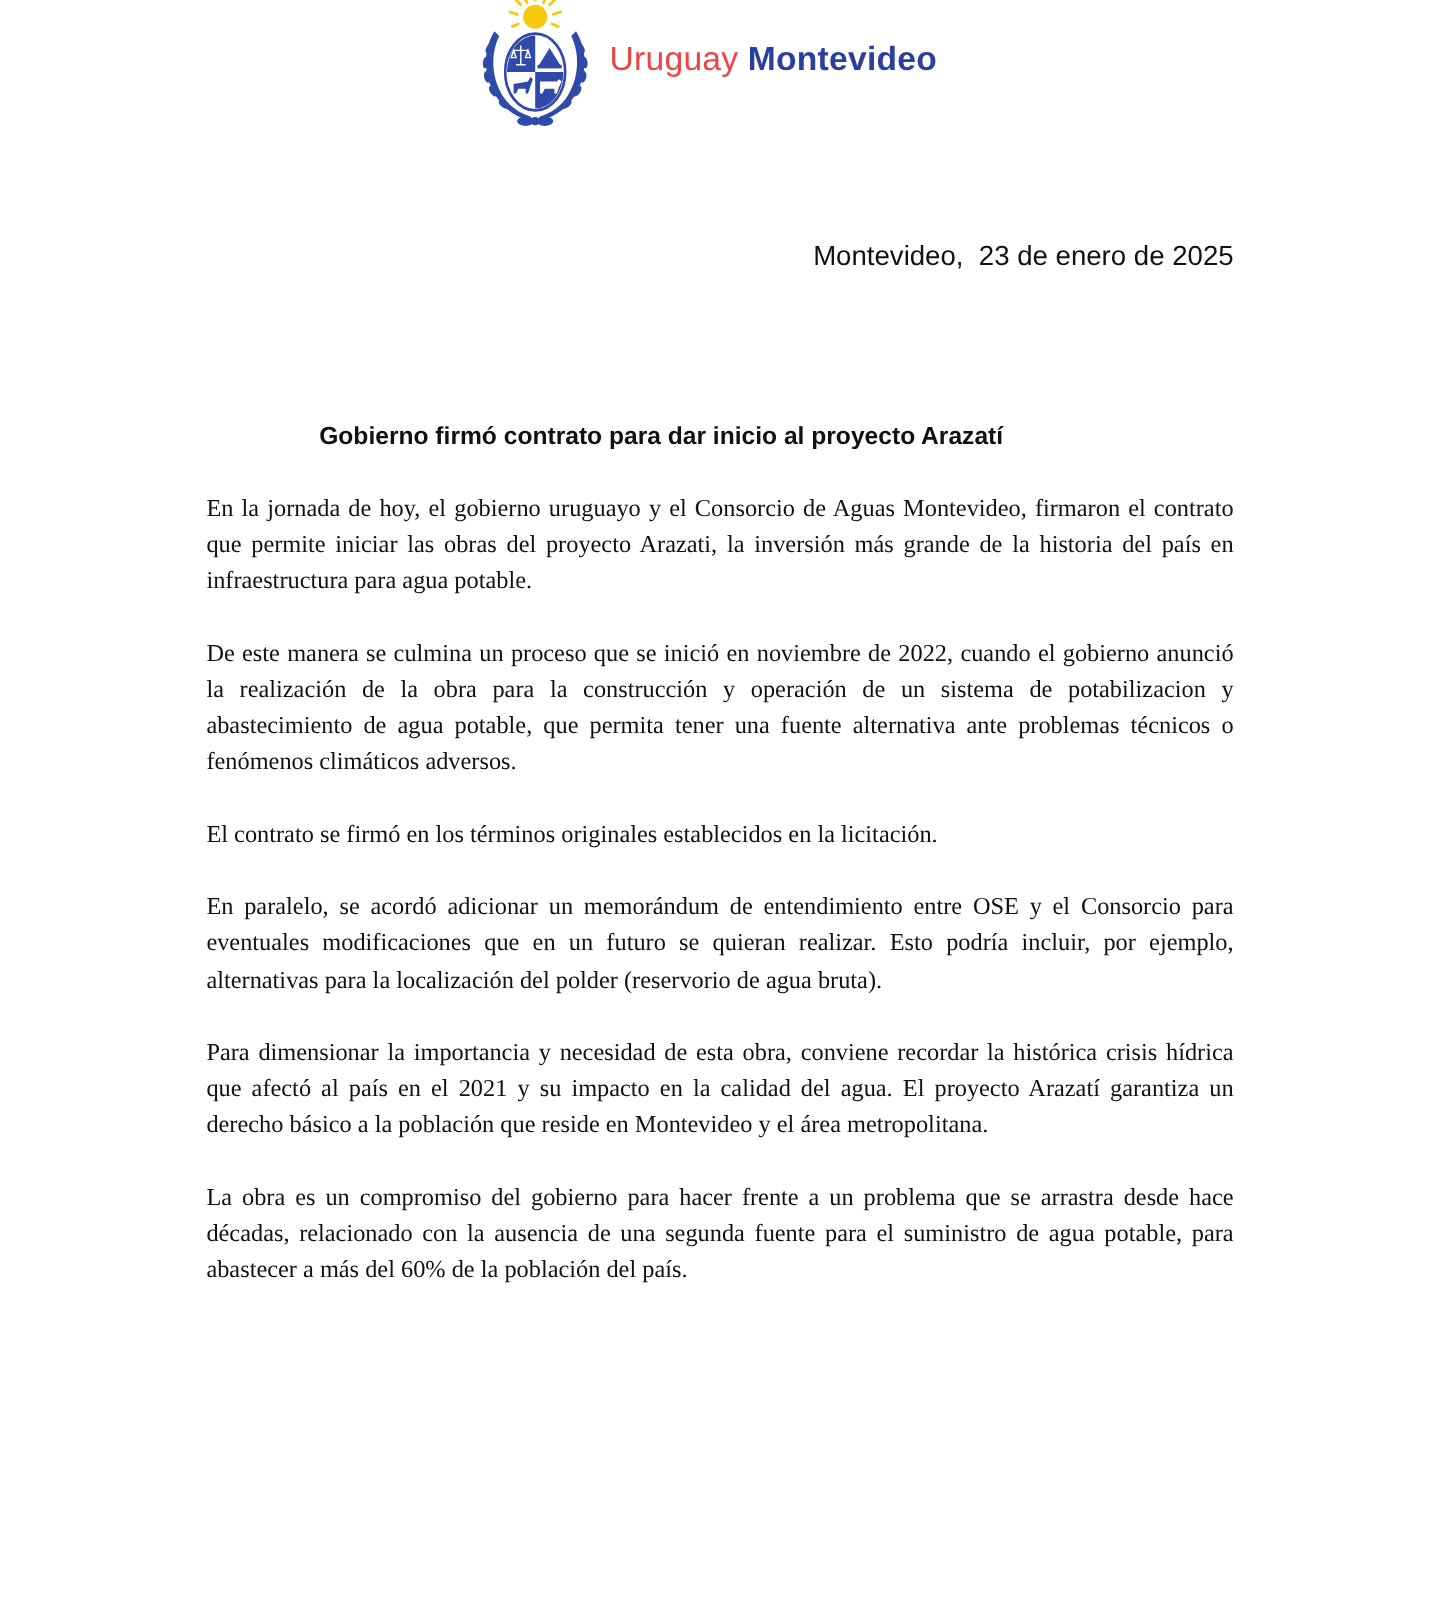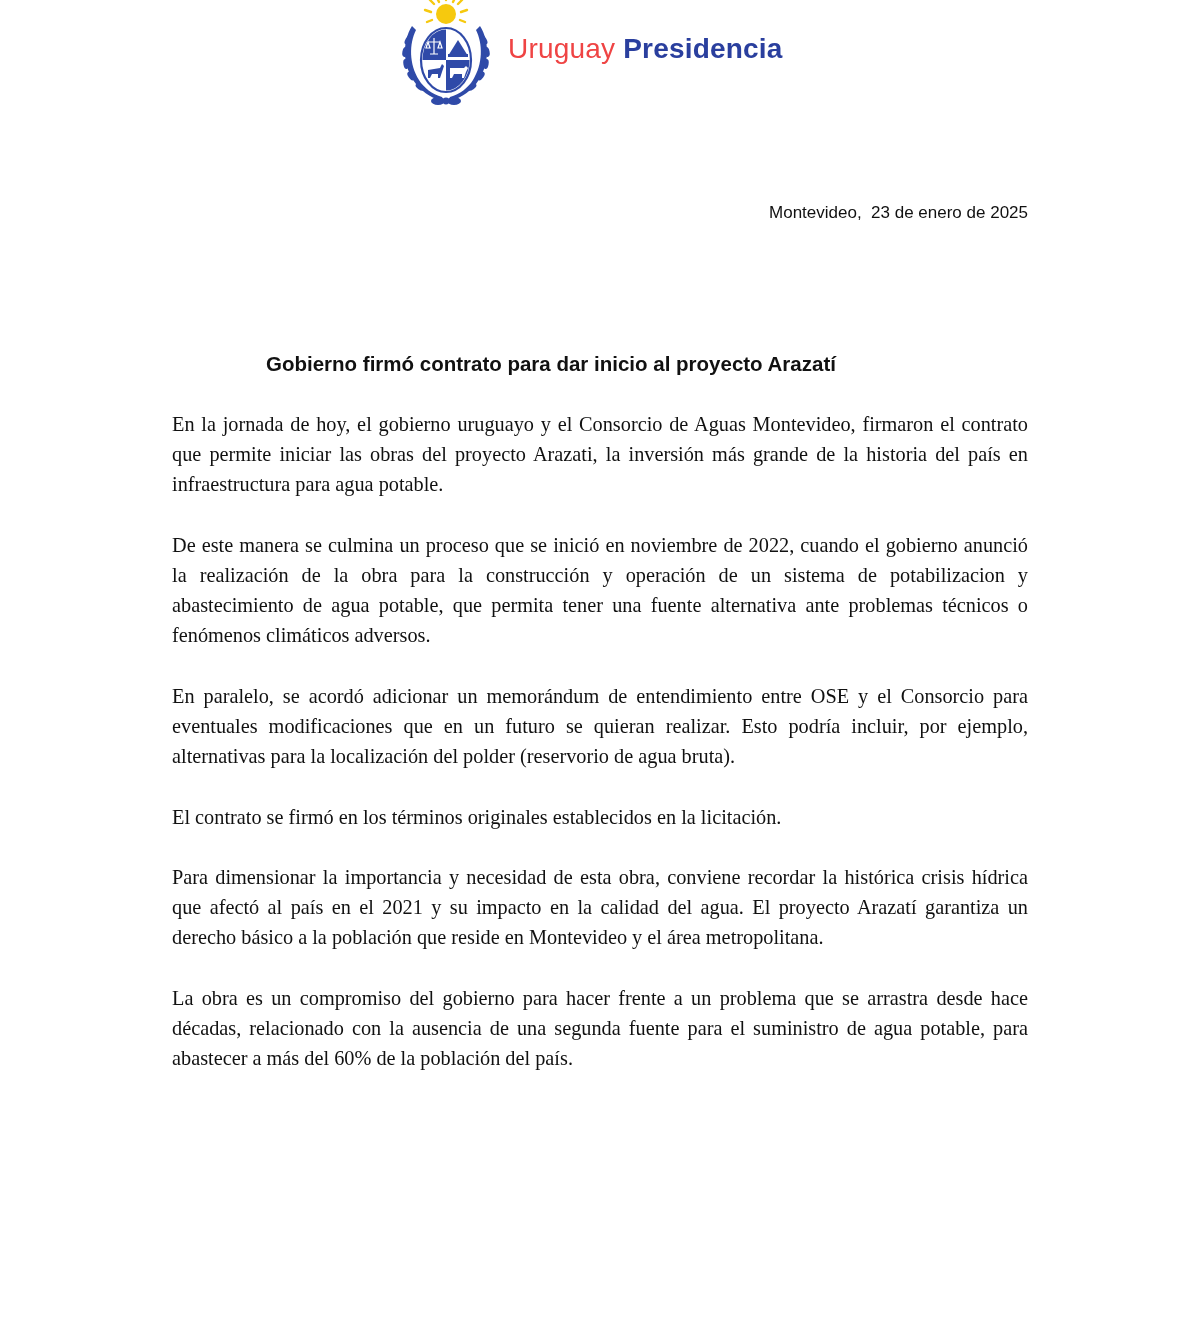--- a/index.html
+++ b/index.html
@@ -40,21 +40,21 @@
       font-weight: normal;
     }
     .wordmark .bold {
       color: #2a3f9e;
       font-weight: bold;
     }
     .date-line {
       position: absolute;
       top: 199px;
       right: 172px;
-      font-size: 17px;
+      font-size: 23px;
       line-height: 28px;
       white-space: pre;
     }
     .doc-title {
       position: absolute;
       top: 350px;
       left: 248px;
       font-size: 20.5px;
       line-height: 28px;
       font-weight: bold;
@@ -137,28 +137,28 @@
         <rect x="50" y="54" width="20" height="3" fill="#2f4aa8"></rect>
 
         <path d="M30 70 L42 68 L44 64 L46 66 L44 72 L42 78 L40 78 L40 74 L34 74 L32 78 L30 78 Z" fill="#2f4aa8"></path>
 
         <path d="M52 68 L66 68 L68 66 L70 68 L68 72 L66 78 L64 78 L64 74 L56 74 L54 78 L52 78 Z" fill="#ffffff"></path>
       </g>
     </g>
   </svg>
   <div class="wordmark">
     <span class="light">Uruguay</span>
-    <span class="bold">Presidencia</span>
+    <span class="bold">Montevideo</span>
   </div>
 </div>
 
 <div class="date-line">Montevideo,  23 de enero de 2025</div>
 
 <div class="doc-title">Gobierno firmó contrato para dar inicio al proyecto Arazatí</div>
 
 <div class="body-text">
   <p>En la jornada de hoy, el gobierno uruguayo y el Consorcio de Aguas Montevideo, firmaron el contrato que permite iniciar las obras del proyecto Arazati, la inversión más grande de la historia del país en infraestructura para agua potable.</p>
   <p>De este manera se culmina un proceso que se inició en noviembre de 2022, cuando el gobierno anunció la realización de la obra para la construcción y operación de un sistema de potabilizacion  y abastecimiento de agua potable, que permita tener una fuente alternativa ante problemas técnicos o fenómenos climáticos adversos.</p>
+  <p>El contrato se firmó en los términos originales establecidos en la licitación.</p>
   <p>En paralelo, se acordó adicionar un memorándum de entendimiento entre OSE y el Consorcio para eventuales modificaciones que en un futuro se quieran realizar. Esto podría incluir, por ejemplo, alternativas para la localización del polder (reservorio de agua bruta).</p>
-  <p>El contrato se firmó en los términos originales establecidos en la licitación.</p>
   <p>Para dimensionar la importancia y necesidad de esta obra, conviene recordar la histórica crisis hídrica que afectó al país en el 2021  y su impacto en la calidad del agua. El proyecto Arazatí garantiza un derecho básico a la población que reside en Montevideo y el área metropolitana.</p>
   <p>La obra es un compromiso del gobierno para hacer frente a un problema que se arrastra desde hace décadas, relacionado con la ausencia de una segunda fuente para el suministro de agua potable, para abastecer a más del 60% de la población del país.</p>
 </div>
 
 </body></html>

